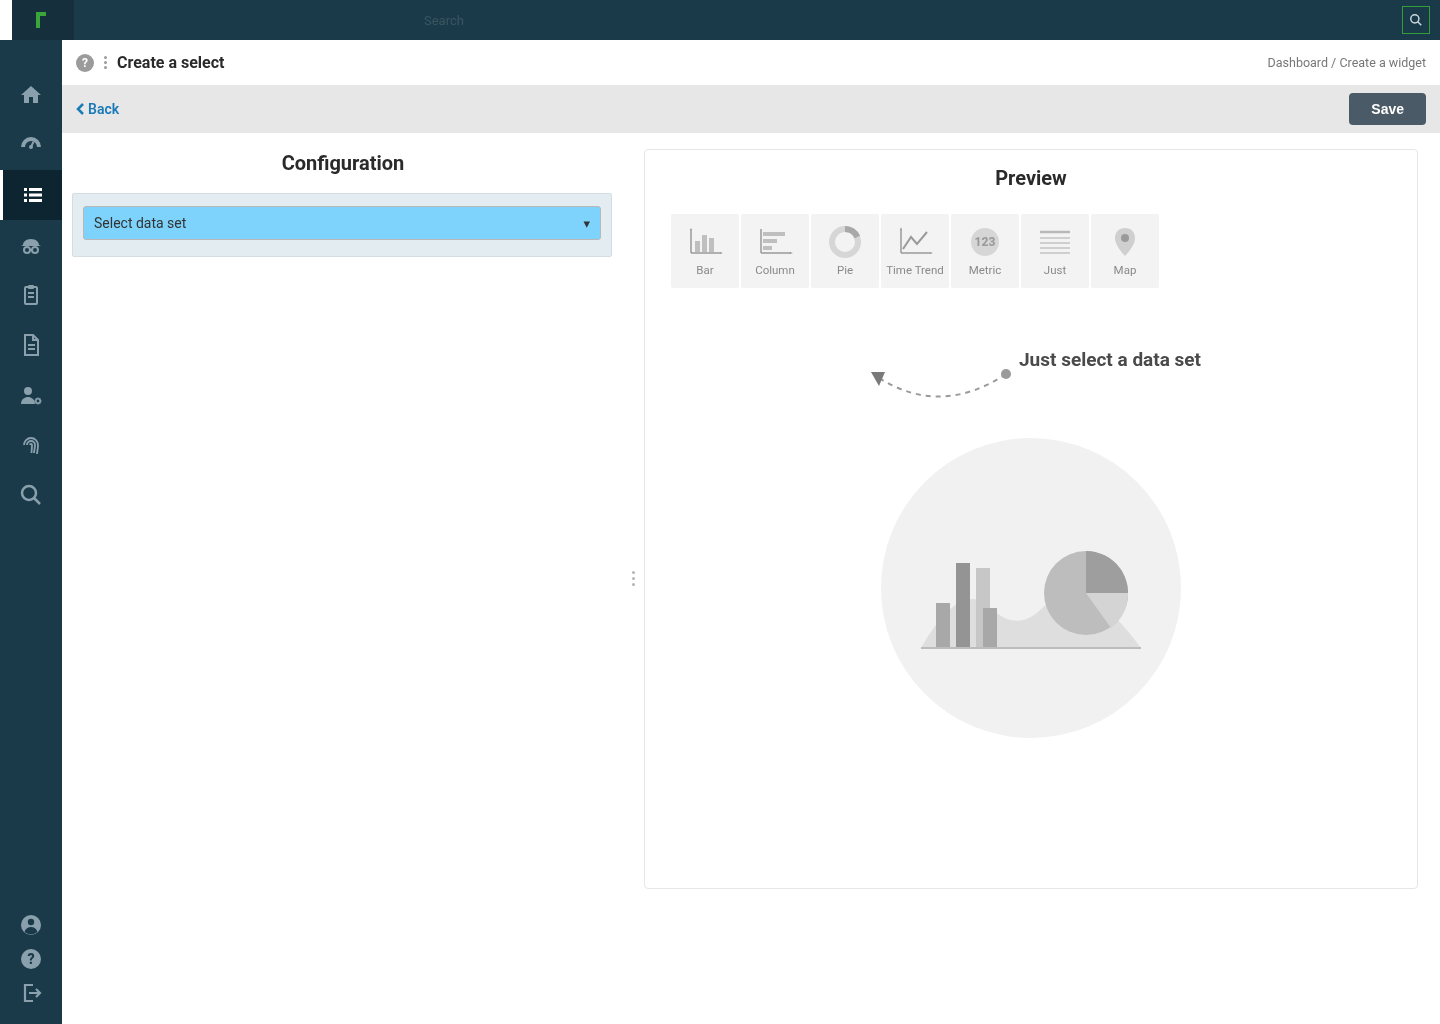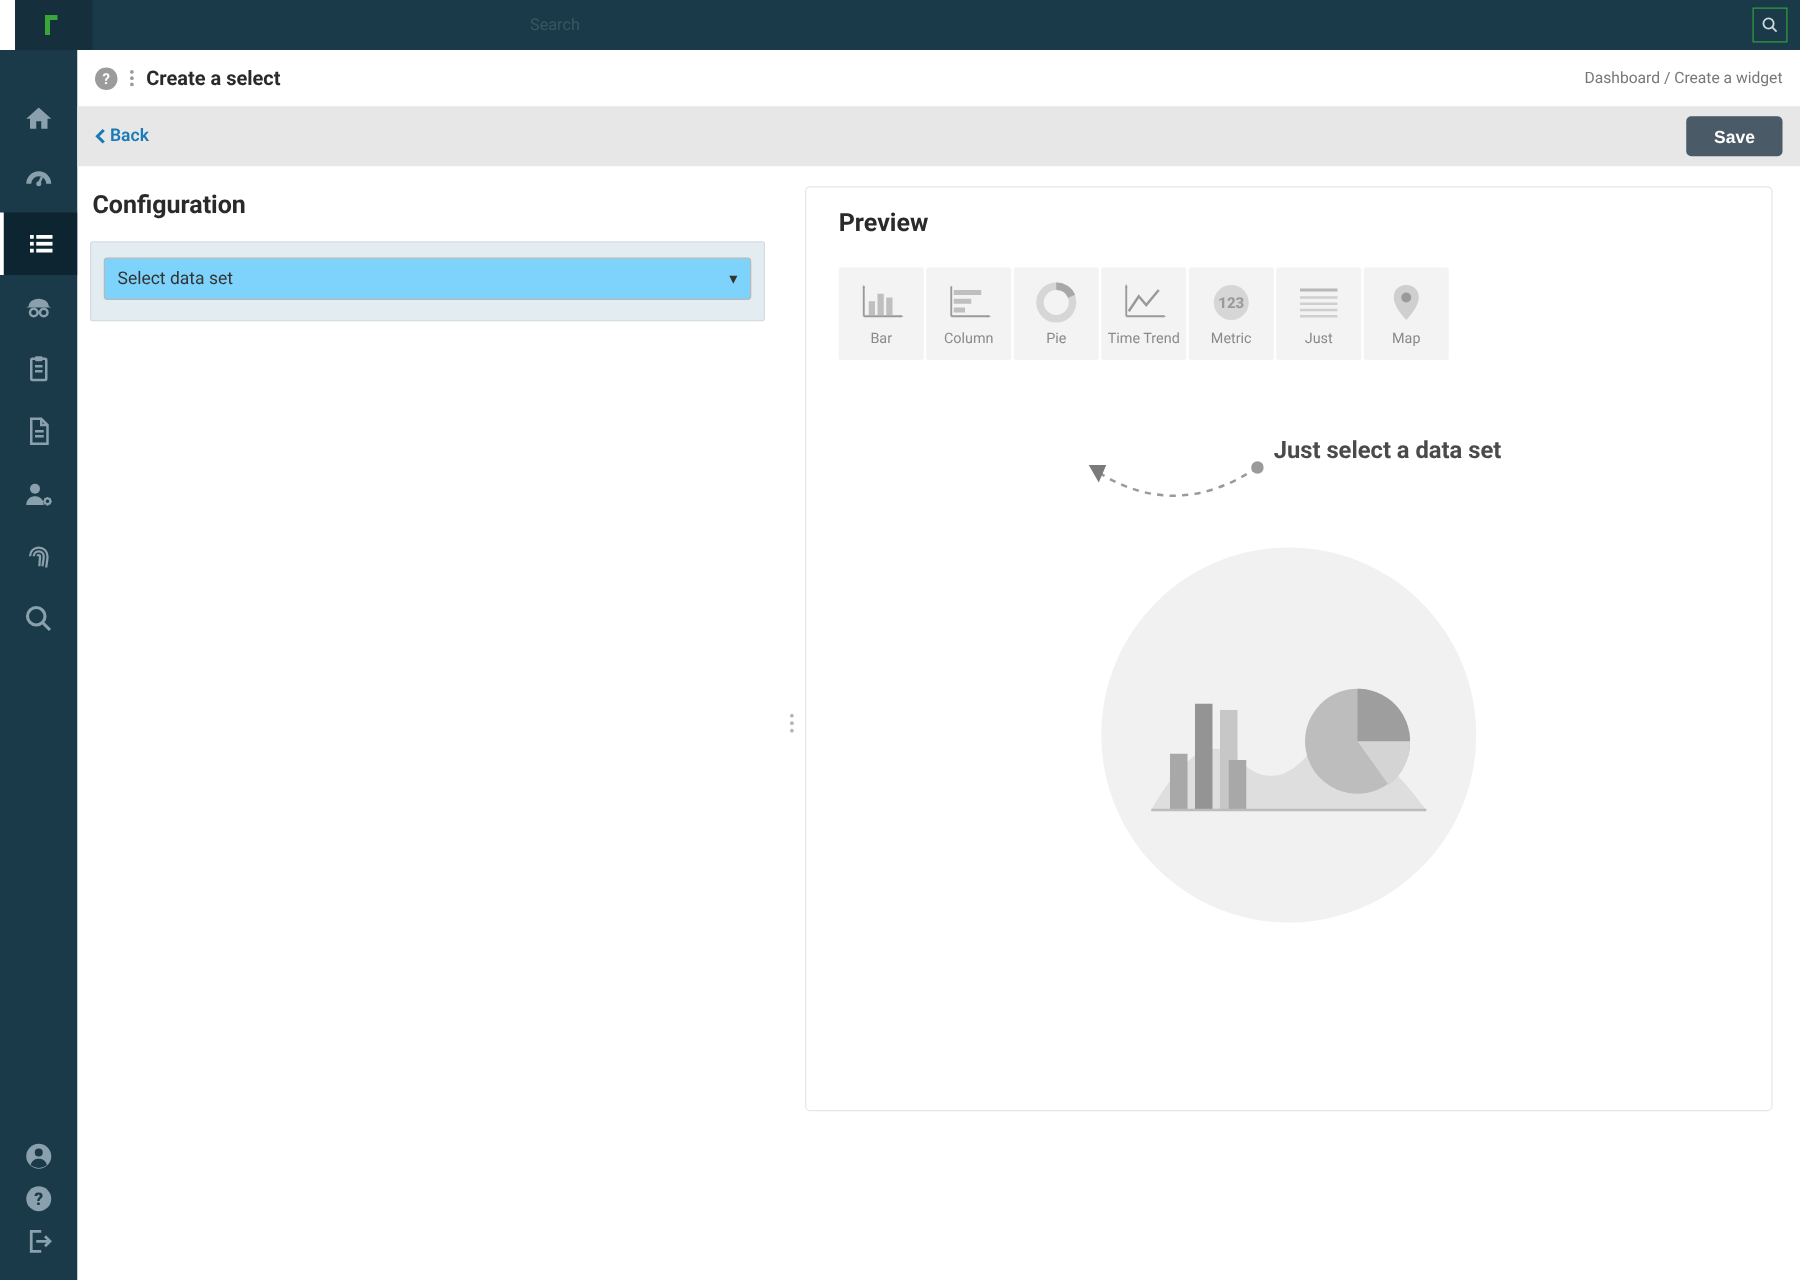--- a/index.html
+++ b/index.html
@@ -33,21 +33,21 @@
   .dots-vert span { width:3px; height:3px; background:#9b9b9b; border-radius:50%; }
   .page-title { font-size: 16px; font-weight: 700; color:#2a2a2a; }
   .breadcrumb { margin-left:auto; font-size:12.5px; color:#777; }
 
   
   .action-bar { background:#e7e7e7; height: 48px; display:flex; align-items:center; padding: 0 14px; gap: 36px; }
   .back-link { color:#1a7ab8; font-size:14px; font-weight:600; display:flex; align-items:center; gap:2px; cursor:pointer; }
   .save-btn { margin-left:auto; background:#4a5a66; color:#fff; border:none; border-radius:4px; padding:8px 22px; font-size:14px; font-weight:600; cursor:pointer; }
 
   
-  .split { display:flex; height: calc(100% - 93px); }
+  .split { display:flex; height: calc(100% - 93px); text-align: center; }
   .config-panel { width: 560px; padding: 18px 10px 10px 10px; }
   .config-title { font-size:20px; font-weight:700; margin: 0 0 18px 2px; }
   .config-form { background:#e3ecf0; border:1px solid #d3dde2; border-radius:2px; padding: 12px 10px 16px 10px; }
   .field-label { font-size:13.5px; font-weight:700; margin-bottom:8px; display:block; }
   .select { width:100%; height:34px; border:1px solid #b8b8b8; border-radius:3px; background:#7dd3fc; display:flex; align-items:center; justify-content:space-between; padding:0 10px; font-size:14px; color:#333; cursor:pointer; }
   .select .chev { font-size:13px; color:#333; }
 
   .divider-col { width: 22px; display:flex; align-items:center; justify-content:center; }
   .divider-col .grip { display:flex; flex-direction:column; gap:3px; }
   .divider-col .grip span { width:3px; height:3px; background:#b5b5b5; border-radius:50%; }

